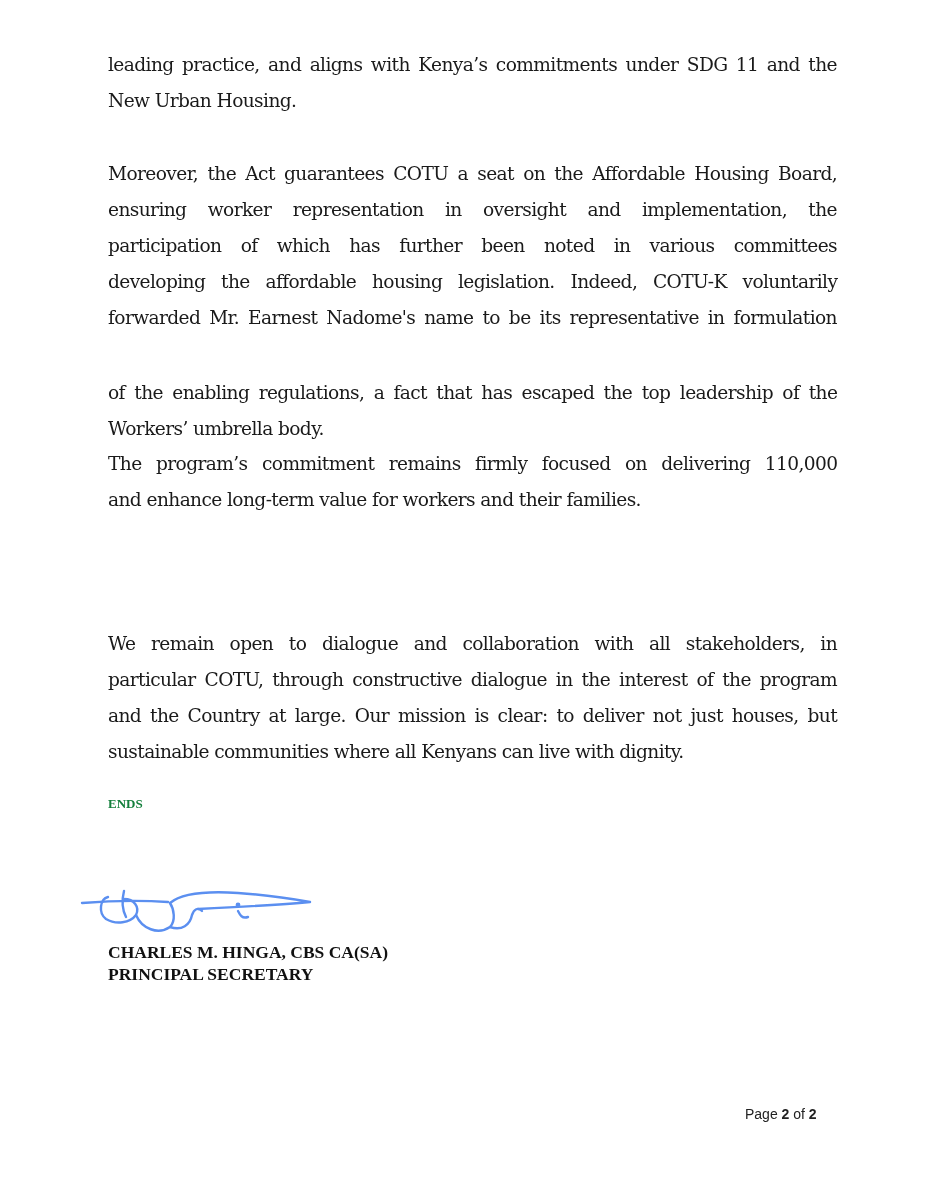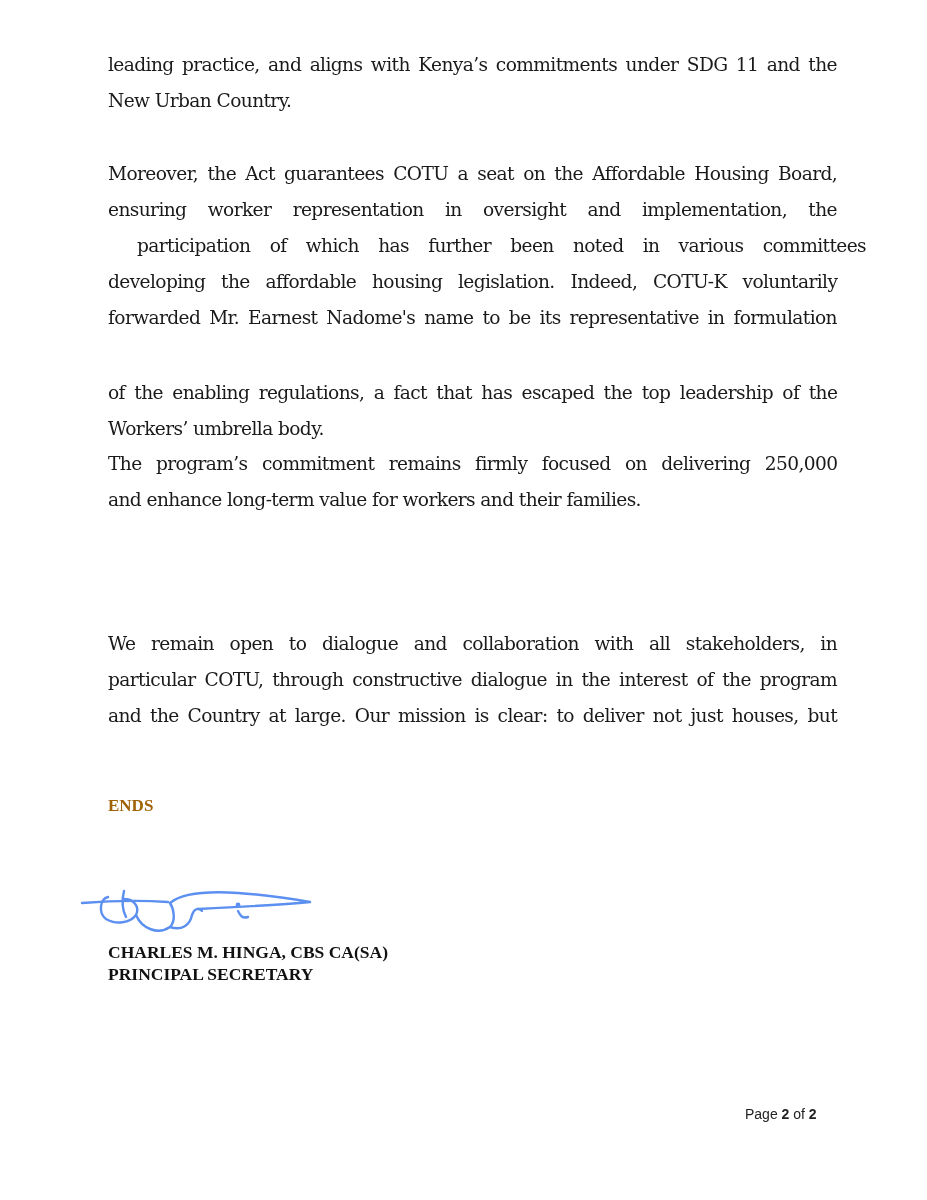--- a/index.html
+++ b/index.html
@@ -19,63 +19,64 @@
     word-spacing: 0px;
   }
   .para .line { display: block; text-align: justify; text-align-last: justify; white-space: nowrap; }
   .para .line.last { text-align-last: left; }
   #p1 { top: 47px; }
   #p2 { top: 156px; }
   #p3 { top: 446px; }
   #p4 { top: 626px; }
   .ends {
     position: absolute; left: 108px; top: 796px;
-    font-family: "Liberation Serif", serif; font-weight: bold; font-size: 17px; color: #a16207;
+    font-family: "Liberation Serif", serif; font-weight: bold; font-size: 13px; color: #15803d;
   }
   .signature { position: absolute; left: 78px; top: 885px; width: 240px; height: 60px; }
   .signer {
     position: absolute; left: 108px; top: 941px;
     font-family: "Liberation Serif", serif; font-weight: bold; font-size: 17.5px;
     line-height: 22px; color: #111;
   }
   .footer {
     position: absolute; left: 745px; top: 1106px;
     font-family: "Liberation Sans", sans-serif; font-size: 14px; color: #222;
   }
   .footer b { font-weight: bold; }
 </style>
 </head>
 <body>
 
 <div class="page">
 
   <p class="para" id="p1">
     <span class="line" style="display: block; word-spacing: 3.09091px;">leading practice, and aligns with Kenya’s commitments under SDG 11 and the</span>
-    <span class="line last">New Urban Country.</span>
+    <span class="line last">New Urban Housing.</span>
   </p>
 
   <p class="para" id="p2">
     <span class="line" style="display: block; word-spacing: 3.90909px;">Moreover, the Act guarantees COTU a seat on the Affordable Housing Board,</span>
     <span class="line" style="display: block; word-spacing: 16px;">ensuring worker representation in oversight and implementation, the</span>
-    <span class="line" style="display: block; word-spacing: 13.8889px; margin-left: 29px;">participation of which has further been noted in various committees</span>
+    <span class="line" style="display: block; word-spacing: 13.8889px;">participation of which has further been noted in various committees</span>
     <span class="line" style="display: block; word-spacing: 10.4286px;">developing the affordable housing legislation. Indeed, COTU-K voluntarily</span>
     <span class="line" style="display: block; word-spacing: 3.6px;">forwarded Mr. Earnest Nadome's name to be its representative in formulation</span>
     <span class="line" style="display: block; word-spacing: 4.07692px; margin-top: 39px;">of the enabling regulations, a fact that has escaped the top leadership of the</span>
     <span class="line last">Workers’ umbrella body.</span>
   </p>
 
   <p class="para" id="p3">
-    <span class="line" style="display: block; word-spacing: 9.125px;">The program’s commitment remains firmly focused on delivering 250,000</span>
+    <span class="line" style="display: block; word-spacing: 9.125px;">The program’s commitment remains firmly focused on delivering 110,000</span>
     <span class="line last">and enhance long-term value for workers and their families.</span>
   </p>
 
   <p class="para" id="p4">
     <span class="line" style="display: block; word-spacing: 10.3px;">We remain open to dialogue and collaboration with all stakeholders, in</span>
     <span class="line" style="display: block; word-spacing: 3.6px;">particular COTU, through constructive dialogue in the interest of the program</span>
     <span class="line" style="display: block; word-spacing: 3.57143px;">and the Country at large. Our mission is clear: to deliver not just houses, but</span>
+    <span class="line last">sustainable communities where all Kenyans can live with dignity.</span>
   </p>
 
   <div class="ends">ENDS</div>
 
   <svg class="signature" viewBox="0 0 240 60" fill="none" stroke="#5b8ff0" stroke-width="2.4" stroke-linecap="round" stroke-linejoin="round">
     <path d="M4 18 C30 16, 60 15, 90 17"></path>
     <path d="M30 12 C22 14, 20 28, 28 34 C38 40, 52 38, 58 30 C62 22, 56 14, 46 14"></path>
     <path d="M46 6 C44 14, 44 24, 48 32"></path>
     <path d="M58 30 C64 44, 80 50, 92 42 C98 36, 96 24, 92 18"></path>
     <path d="M92 18 C104 8, 130 6, 160 8 C190 10, 215 14, 232 17 C200 20, 160 22, 120 24"></path>

